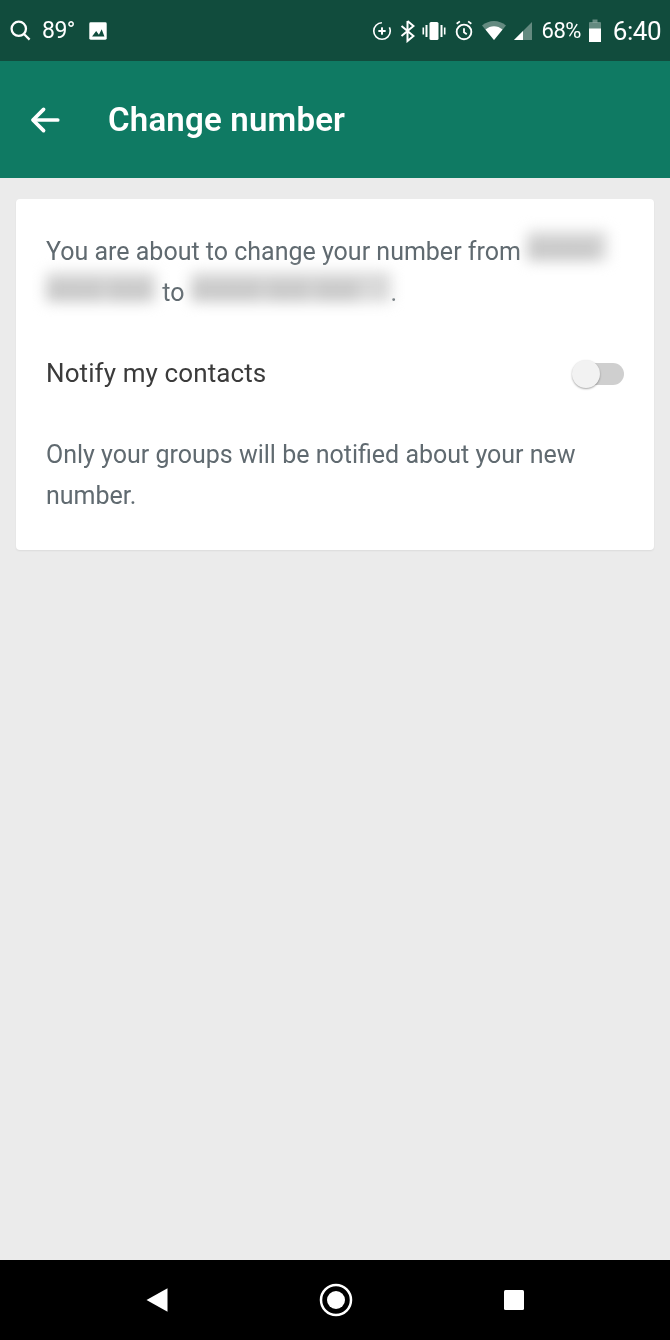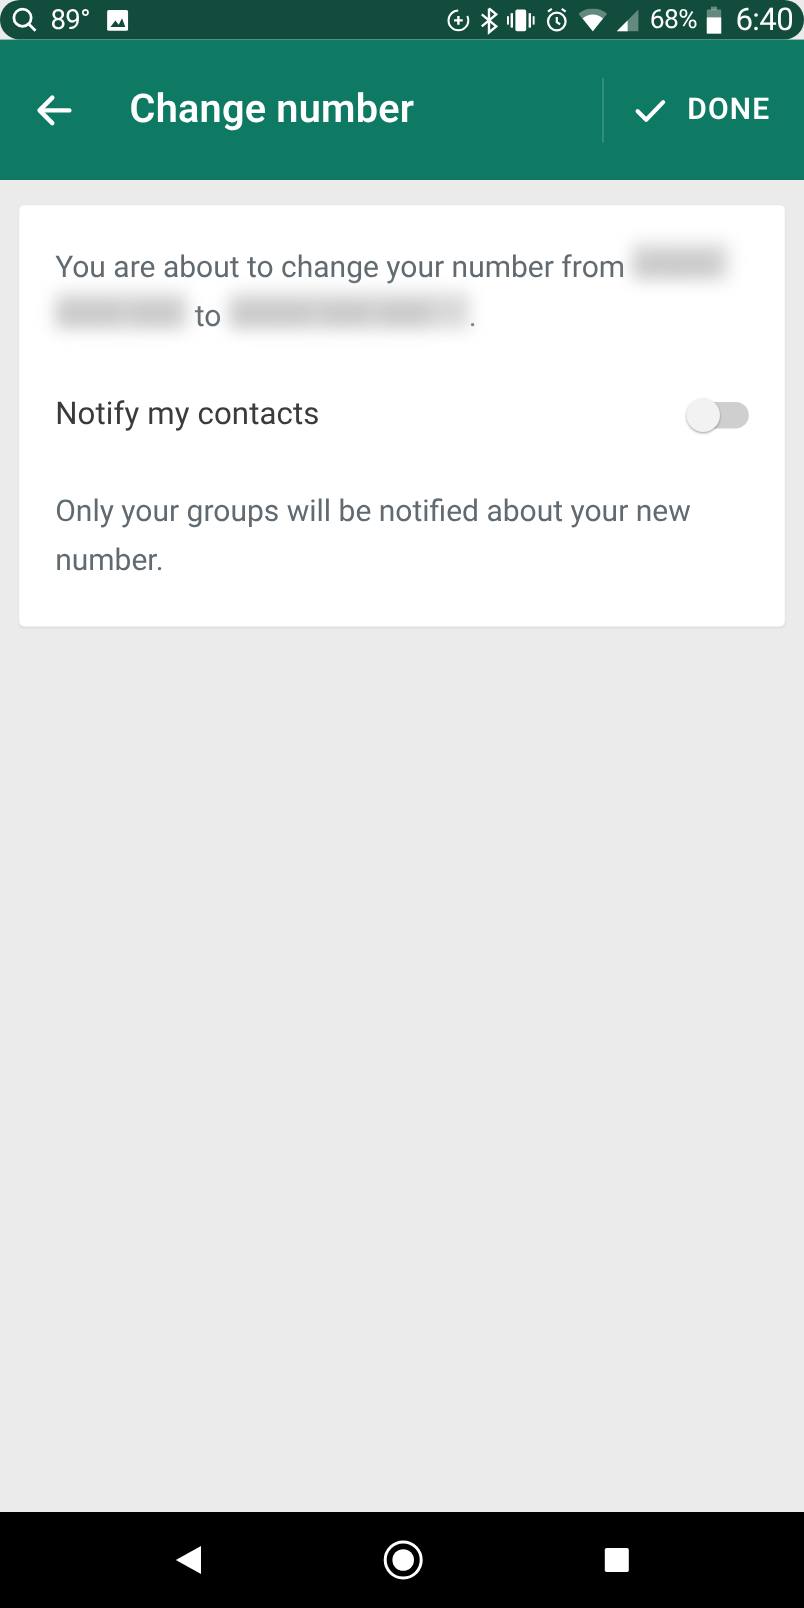--- a/index.html
+++ b/index.html
@@ -10,28 +10,27 @@
     }
     html, body {
       width: 670px;
       height: 1340px;
       font-family: Roboto, "Helvetica Neue", Arial, sans-serif;
       background: #ebebeb;
       overflow: hidden;
     }
     
     .status-bar {
-      height: 33px;
+      height: 61px;
       background: #114c3d;
       color: #fff;
       display: flex;
       align-items: center;
       padding: 0 9px 0 9px;
       font-size: 22px;
-      border-radius: 20px;
     }
     .status-left {
       display: flex;
       align-items: center;
       gap: 8px;
     }
     .status-right {
       margin-left: auto;
       display: flex;
       align-items: center;
@@ -252,28 +251,20 @@
 </div>
 
 <div class="app-bar">
   <span class="back-btn">
     <svg width="34" height="34" viewBox="0 0 24 24" fill="none" stroke="white" stroke-width="2.6" stroke-linecap="round" stroke-linejoin="round">
       <line x1="21" y1="12" x2="4" y2="12"></line>
       <polyline points="11,4.5 3.5,12 11,19.5"></polyline>
     </svg>
   </span>
   <span class="app-title">Change number</span>
-  <div class="done-area">
-    <span class="sb-ico">
-      <svg width="30" height="30" viewBox="0 0 24 24" fill="none" stroke="white" stroke-width="2.8" stroke-linecap="round" stroke-linejoin="round">
-        <polyline points="3.5,12.5 9.2,18.2 20.5,6.5"></polyline>
-      </svg>
-    </span>
-    <span class="done-label">DONE</span>
-  </div>
 </div>
 
 <div class="content">
   <div class="card">
     <div class="para-1">
       <span>You are about to change your number from</span>
       <span class="blurred b1a">00000</span>
       <span class="blurred b1b">0000 000</span>
       <span>to</span>
       <span class="blurred b1c">00000 000 000</span><span>.</span>

